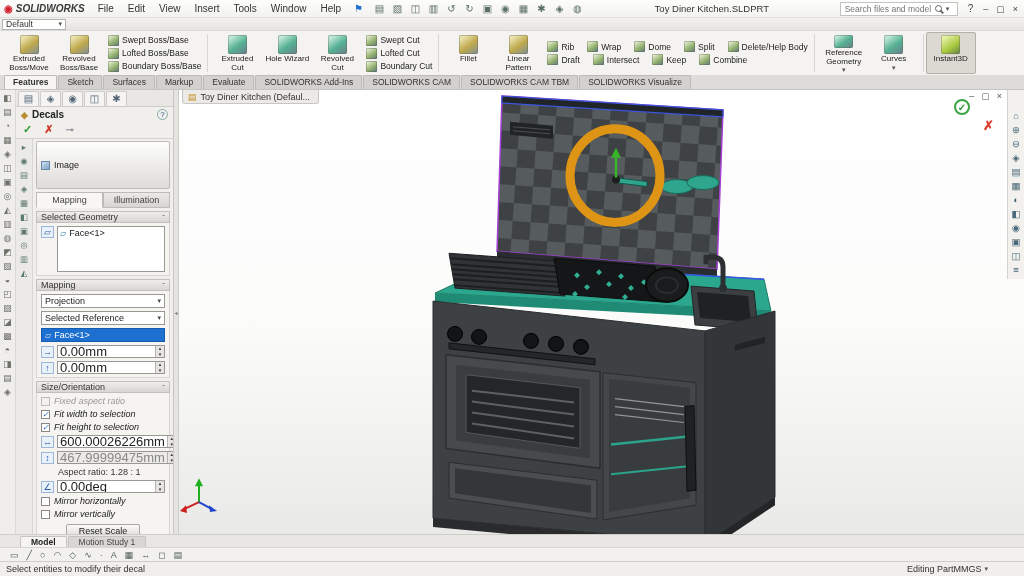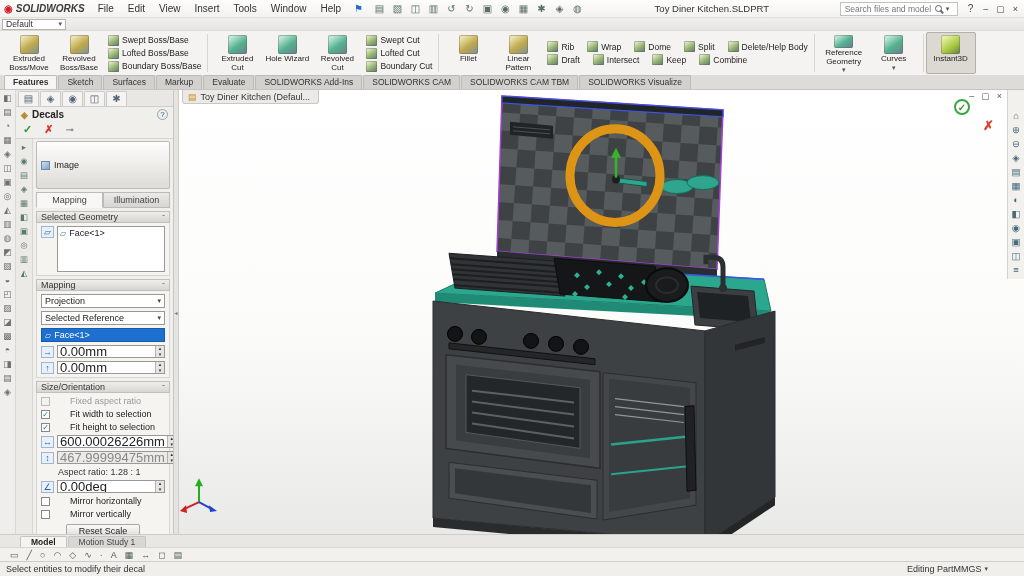--- a/index.html
+++ b/index.html
@@ -88,21 +88,21 @@
   .sel-field { background:#1d6fd0; color:#fff; display:flex; gap:3px; align-items:center; padding:1px 3px; border:1px solid #155bb0; }
   .sel-field .li-icon { color:#dceaff; }
   .spin-row { display:flex; gap:3px; align-items:center; }
   .f-icon { width:13px; height:12px; background:#e8f0fa; border:1px solid #9db6d6; color:#2a5fa8; font-size:9px; line-height:11px; text-align:center; flex:0 0 auto; }
   .spin { flex:1; background:#fff; border:1px solid #9a9894; display:flex; align-items:stretch; height:13px; }
   .spin.disabled { background:#eceae7; }
   .spin.disabled .spin-val { color:#888; }
   .spin-val { flex:1; padding:0 2px; font-size:13px; line-height:12px; white-space:nowrap; overflow:hidden; }
   .spin-btns { width:9px; display:flex; flex-direction:column; border-left:1px solid #b5b3af; background:#e7e5e1; }
   .spin-btns i { font-style:normal; font-size:5px; line-height:5.5px; text-align:center; color:#333; }
-  .cb { display:flex; gap:20px; align-items:center; color:#222; }
+  .cb { display:flex; gap:4px; align-items:center; color:#222;font-style:italic; }
   .cb .box { width:9px; height:9px; background:#fff; border:1px solid #8a8886; font-size:8px; line-height:8px; color:#1a66c0; text-align:center; flex:0 0 auto; }
   .cb.disabled { color:#999; }
   .cb.disabled .box { border-color:#bbb; background:#f2f1ee; }
   .aspect { color:#333; padding-left:17px; }
   .reset-btn { align-self:center; background:linear-gradient(#fbfaf8,#dddbd7); border:1px solid #a9a7a3; border-radius:2px; padding:1px 12px; margin-top:2px; }
 
   .splitter { width:5px; background:#e6e4e1; border-right:1px solid #cfcdc9; display:flex; align-items:center; justify-content:center; font-size:6px; color:#777; }
 
   
   .viewport { flex:1; position:relative; background:linear-gradient(#ffffff, #fbfbfa 55%, #e9e9e7); min-width:0; }

